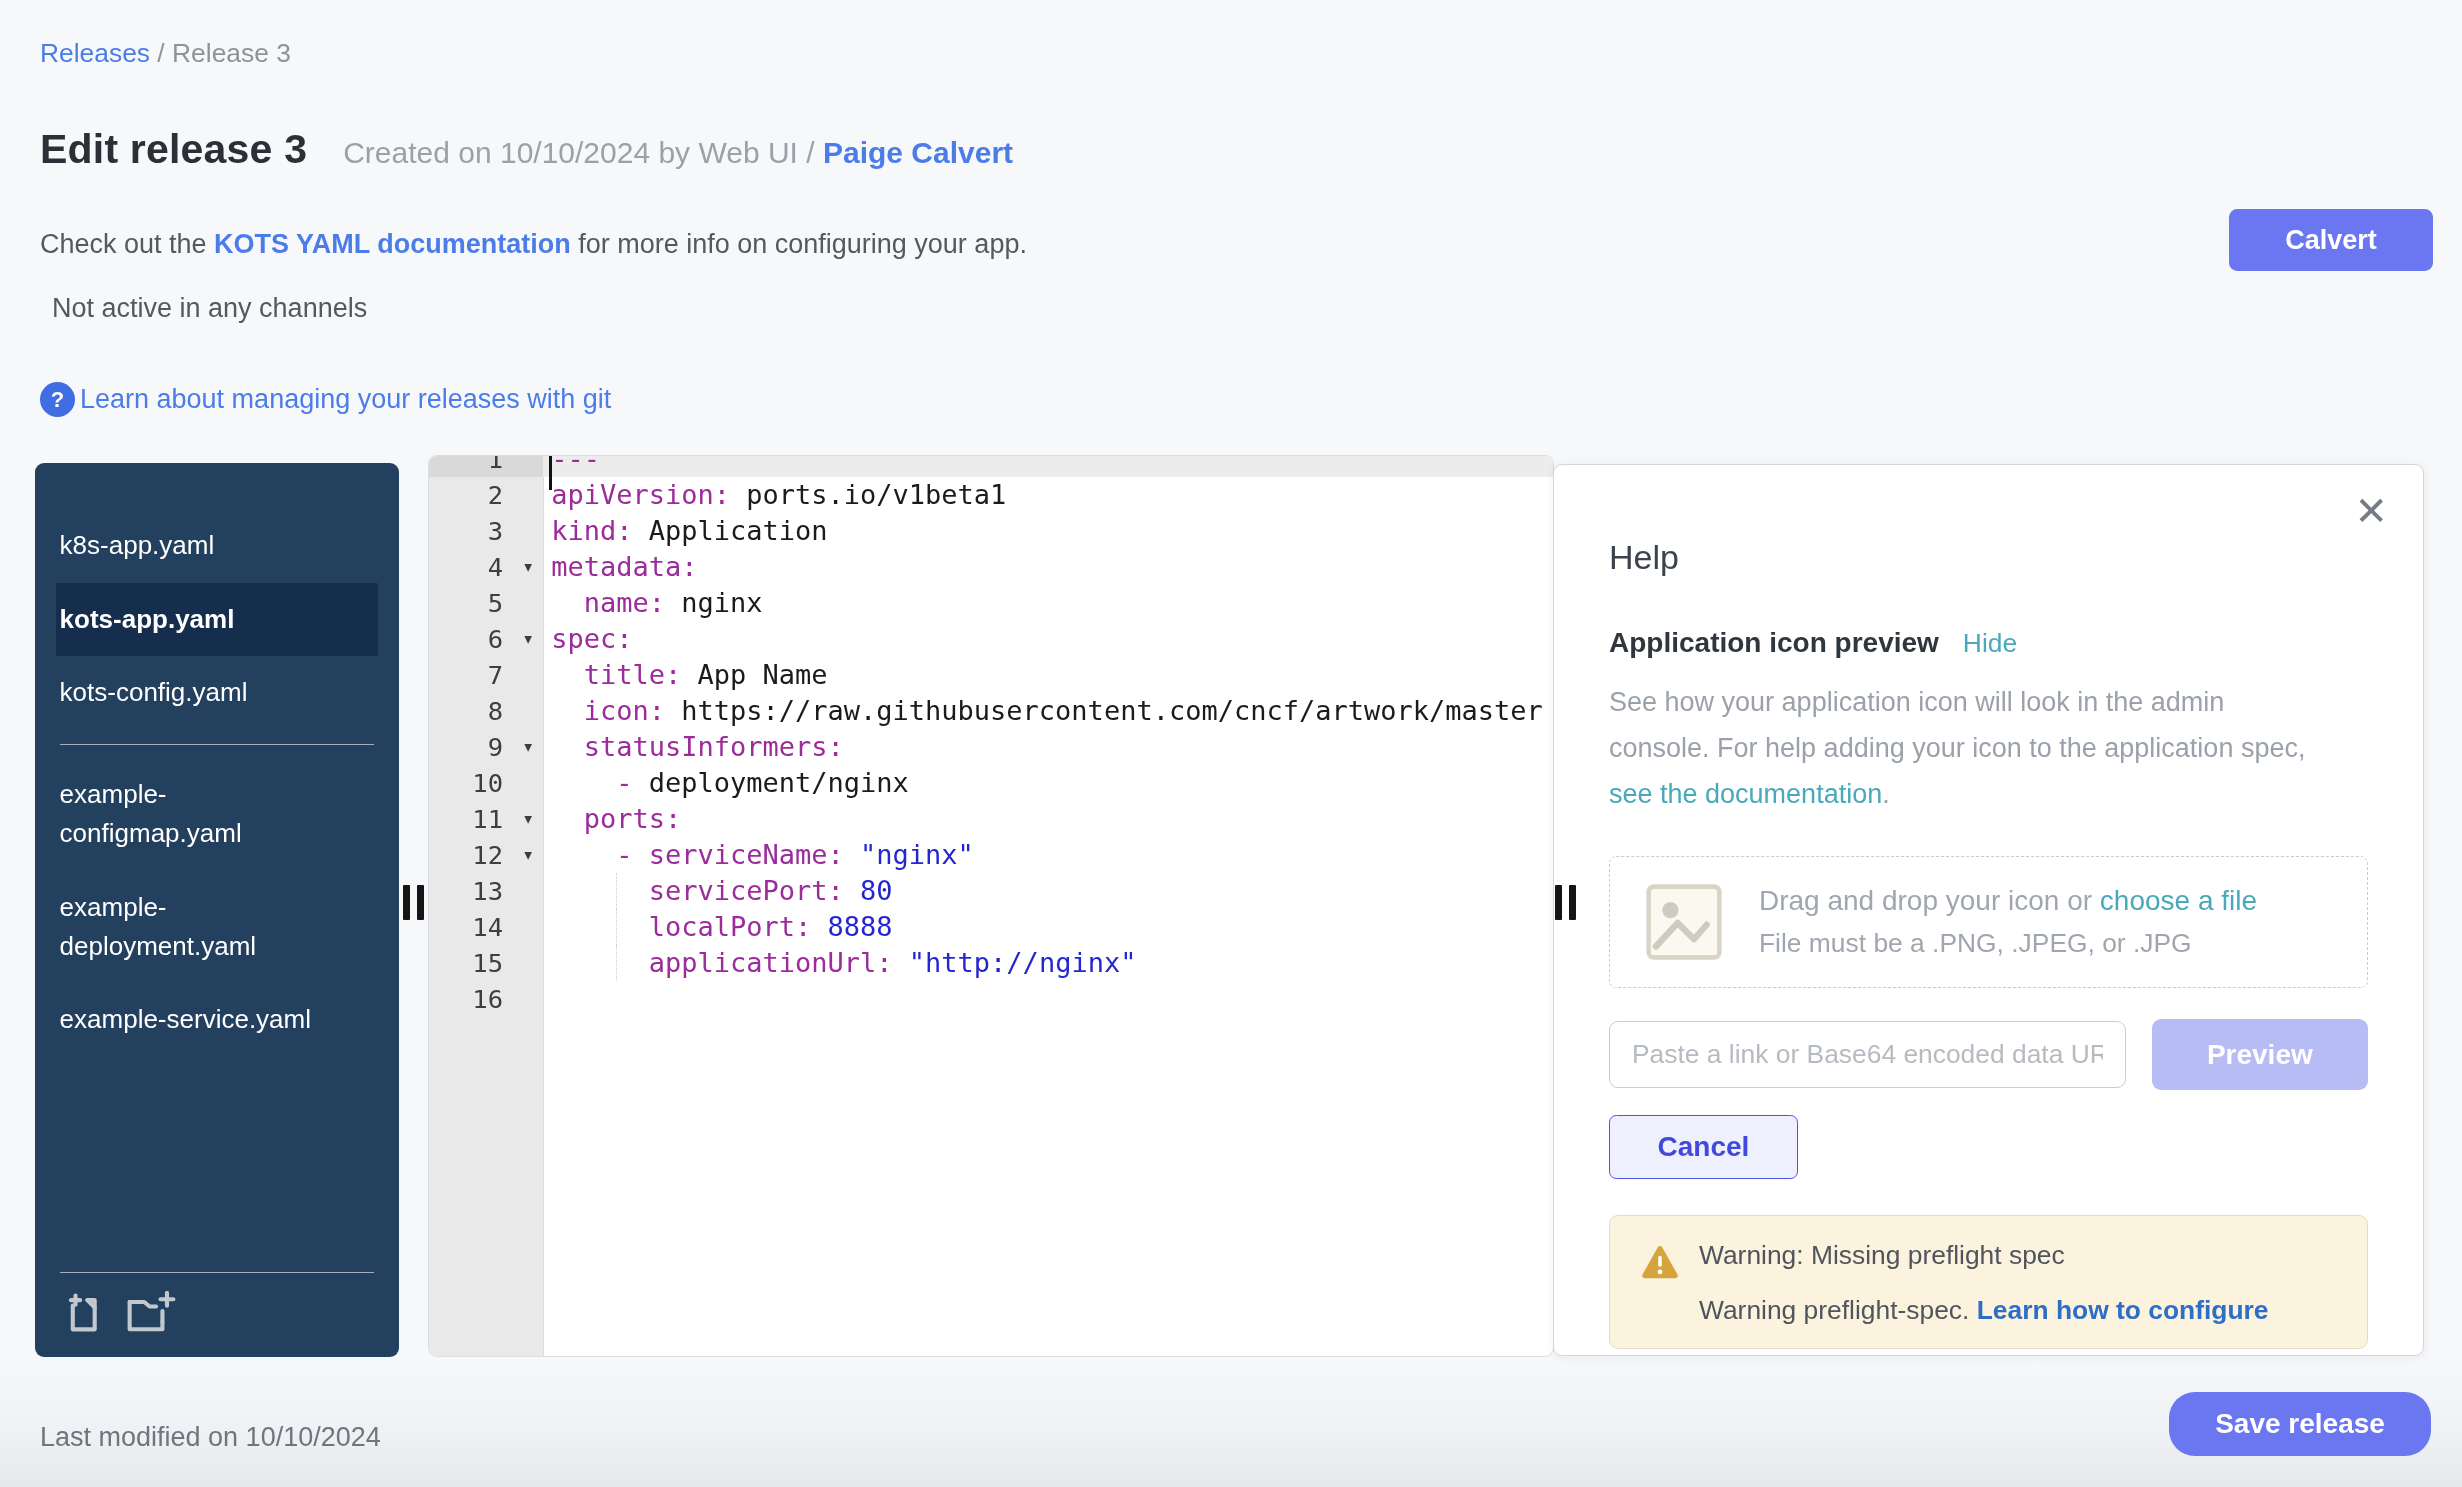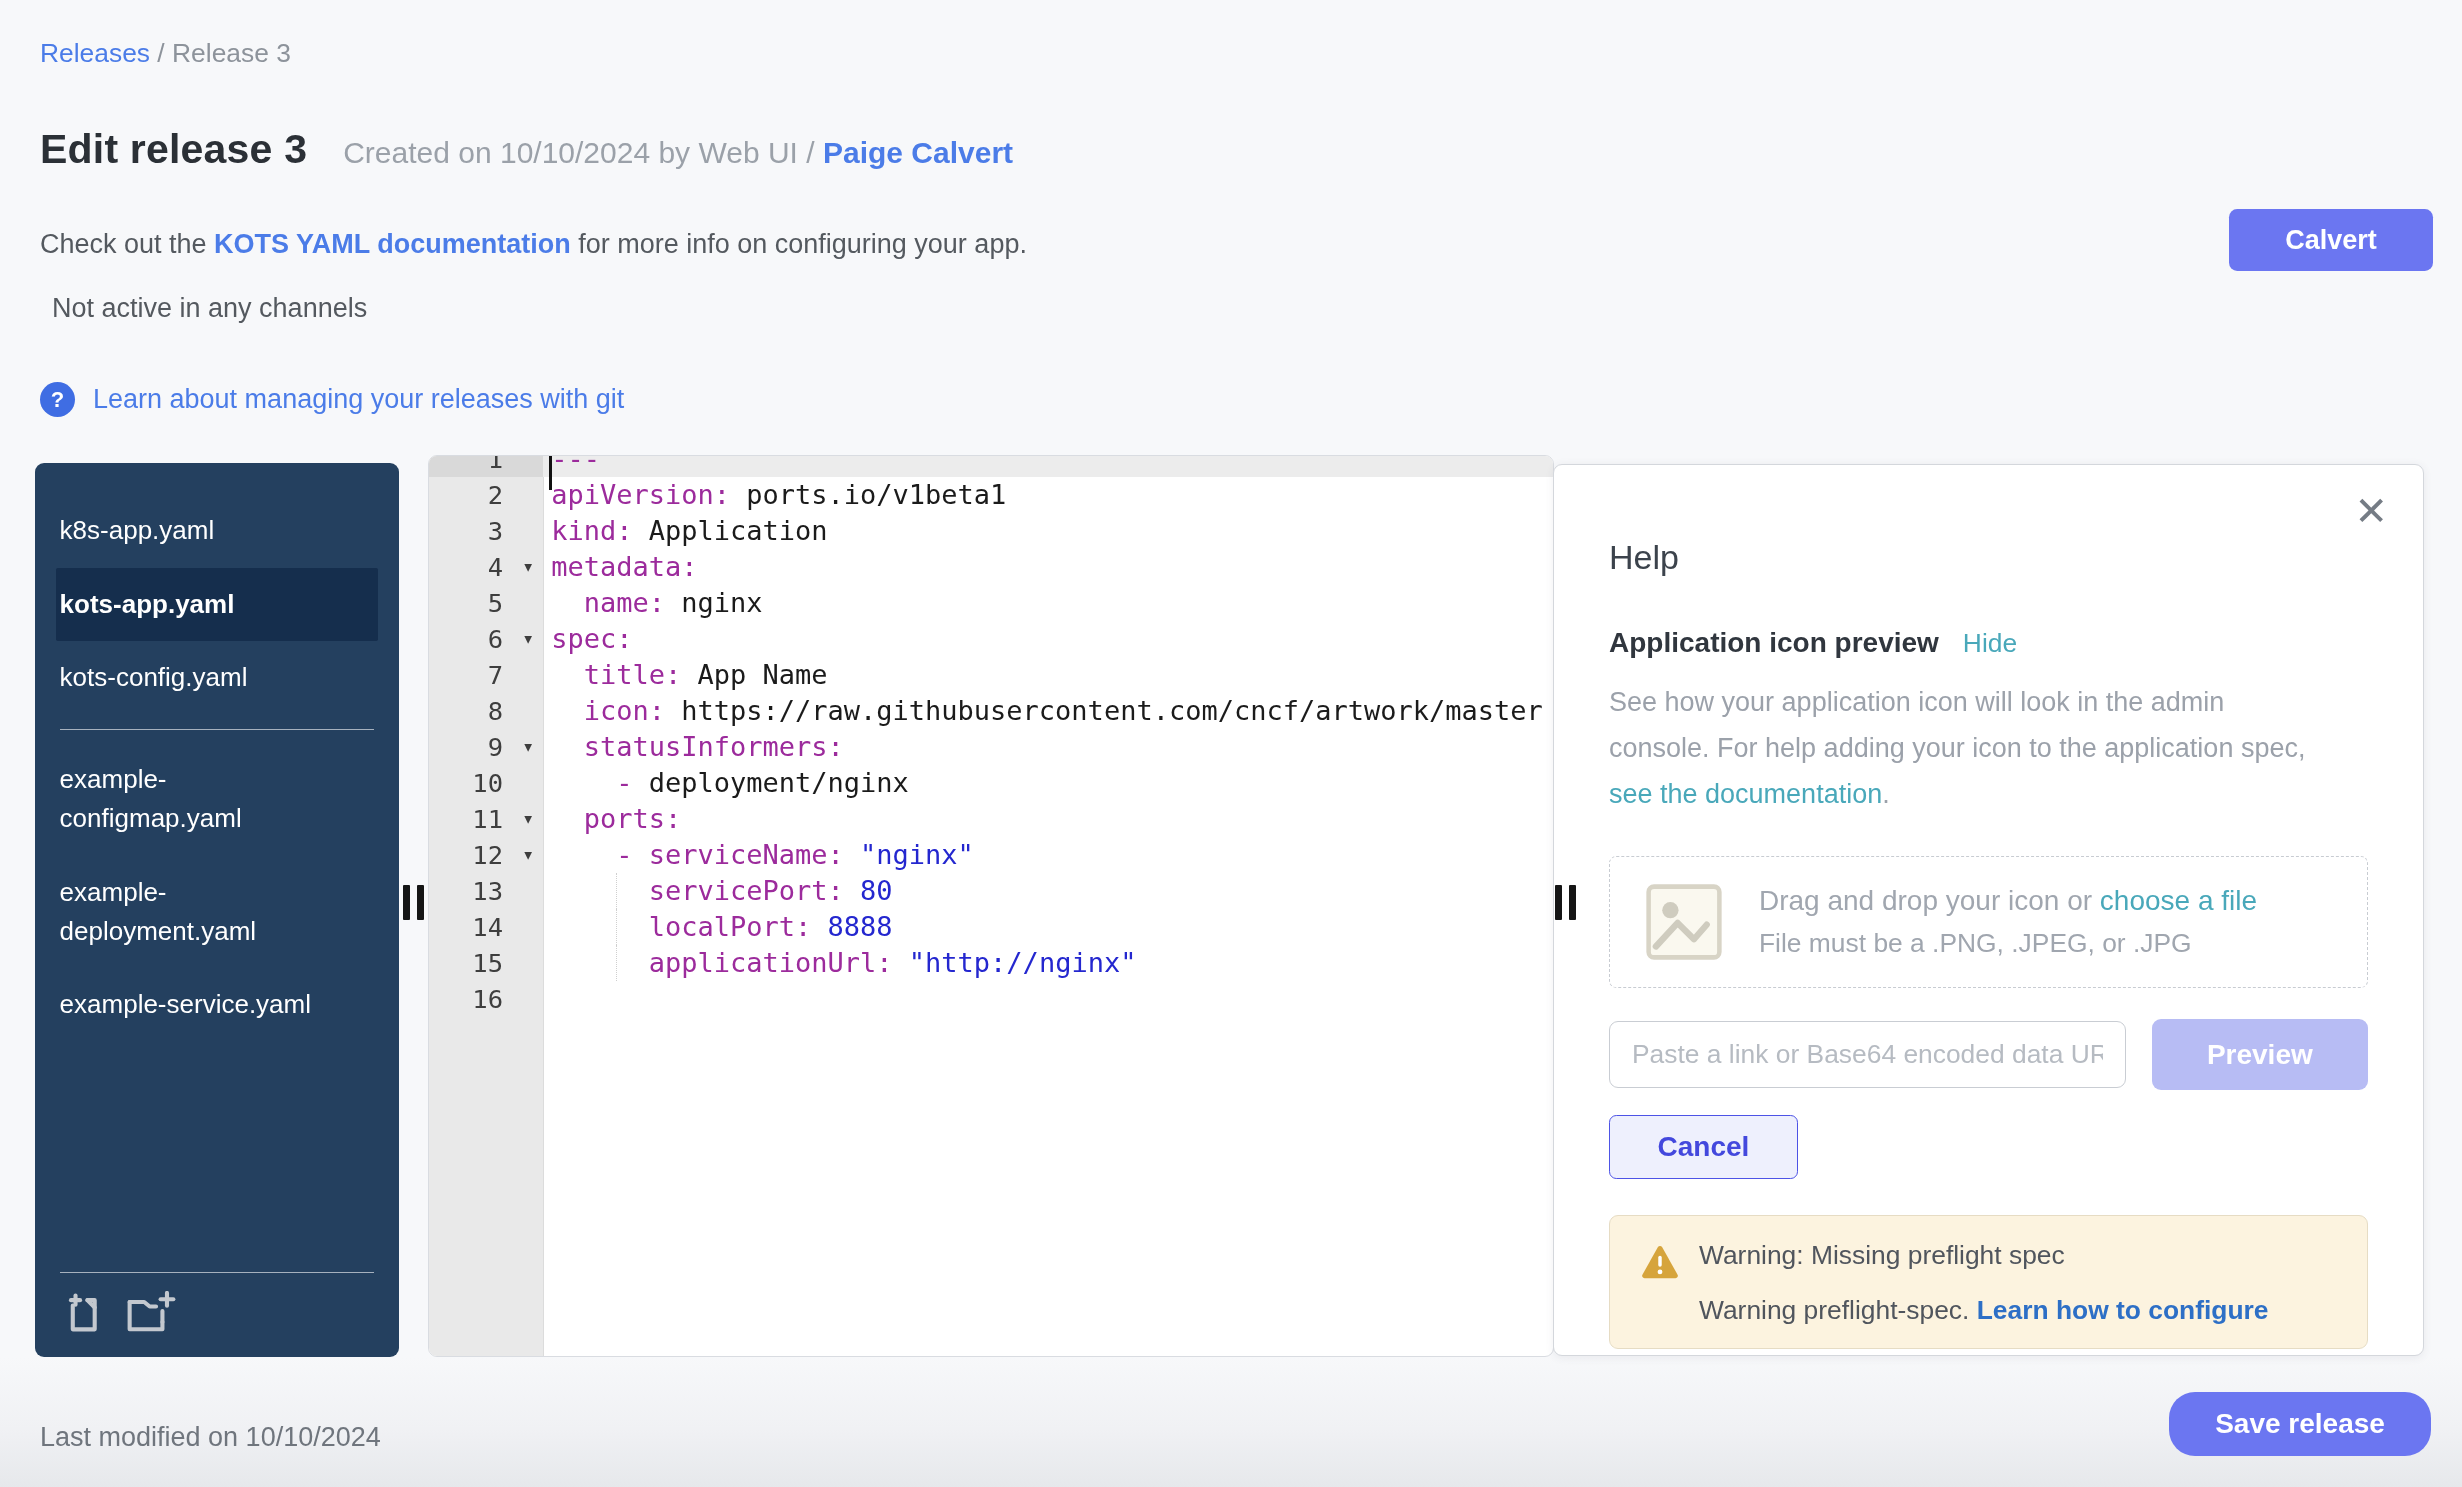--- a/index.html
+++ b/index.html
@@ -12,28 +12,28 @@
   .title-row{position:absolute;left:40px;top:126px;display:flex;align-items:baseline;}
   .page-title{font-size:41px;font-weight:700;color:#2b3036;letter-spacing:0.2px;}
   .created-meta{font-size:30px;color:#9ba1a9;margin-left:36px;}
   .created-meta .author{color:#4b7ce8;font-weight:600;cursor:pointer;}
   .doc-line{position:absolute;left:40px;top:229px;font-size:27px;color:#54595f;}
   .doc-line .doc-link{color:#4b7ce8;font-weight:600;cursor:pointer;}
   .channel-status{position:absolute;left:52px;top:293px;font-size:27px;color:#54595f;}
   .git-row{position:absolute;left:40px;top:382px;display:flex;align-items:center;cursor:pointer;}
   .git-badge{width:35px;height:35px;border-radius:50%;background:#3f6de3;color:#fff;font-size:22px;font-weight:700;
     display:flex;align-items:center;justify-content:center;}
-  .git-link{margin-left:18px;font-size:27px;color:#4b7ce8;}
+  .git-link{margin-left:5px;font-size:27px;color:#4b7ce8;}
   .btn-primary{background:#6b76f1;color:#fff;border:none;border-radius:8.2px;font-weight:700;
     font-family:"Liberation Sans",sans-serif;cursor:pointer;}
   #promote-btn{position:absolute;left:2229px;top:209px;width:204px;height:62px;font-size:27px;}
 
   
   .sidebar{position:absolute;left:35px;top:463px;width:364px;height:894px;background:#24405f;border-radius:9px;
-    box-sizing:border-box;padding-top:31px;color:#fff;display:flex;flex-direction:column;}
+    box-sizing:border-box;padding-top:46px;color:#fff;display:flex;flex-direction:column;}
   .file-item{margin:0 21px;padding:17.3px 3.6px;font-size:26px;line-height:1.5;white-space:pre-line;cursor:pointer;
     border-radius:1.8px;}
   .file-item.selected{background:#152e4d;font-weight:700;}
   .side-divider{height:0.9px;background:rgba(210,215,222,.75);margin:14.6px 24.6px 12.7px 24.6px;}
   .side-bottom{margin-top:auto;}
   .side-bottom .side-divider{margin-bottom:0;}
   .side-icons{display:flex;gap:24px;padding:18px 0 24px 24.6px;}
   .side-icons svg{cursor:pointer;}
 
   

